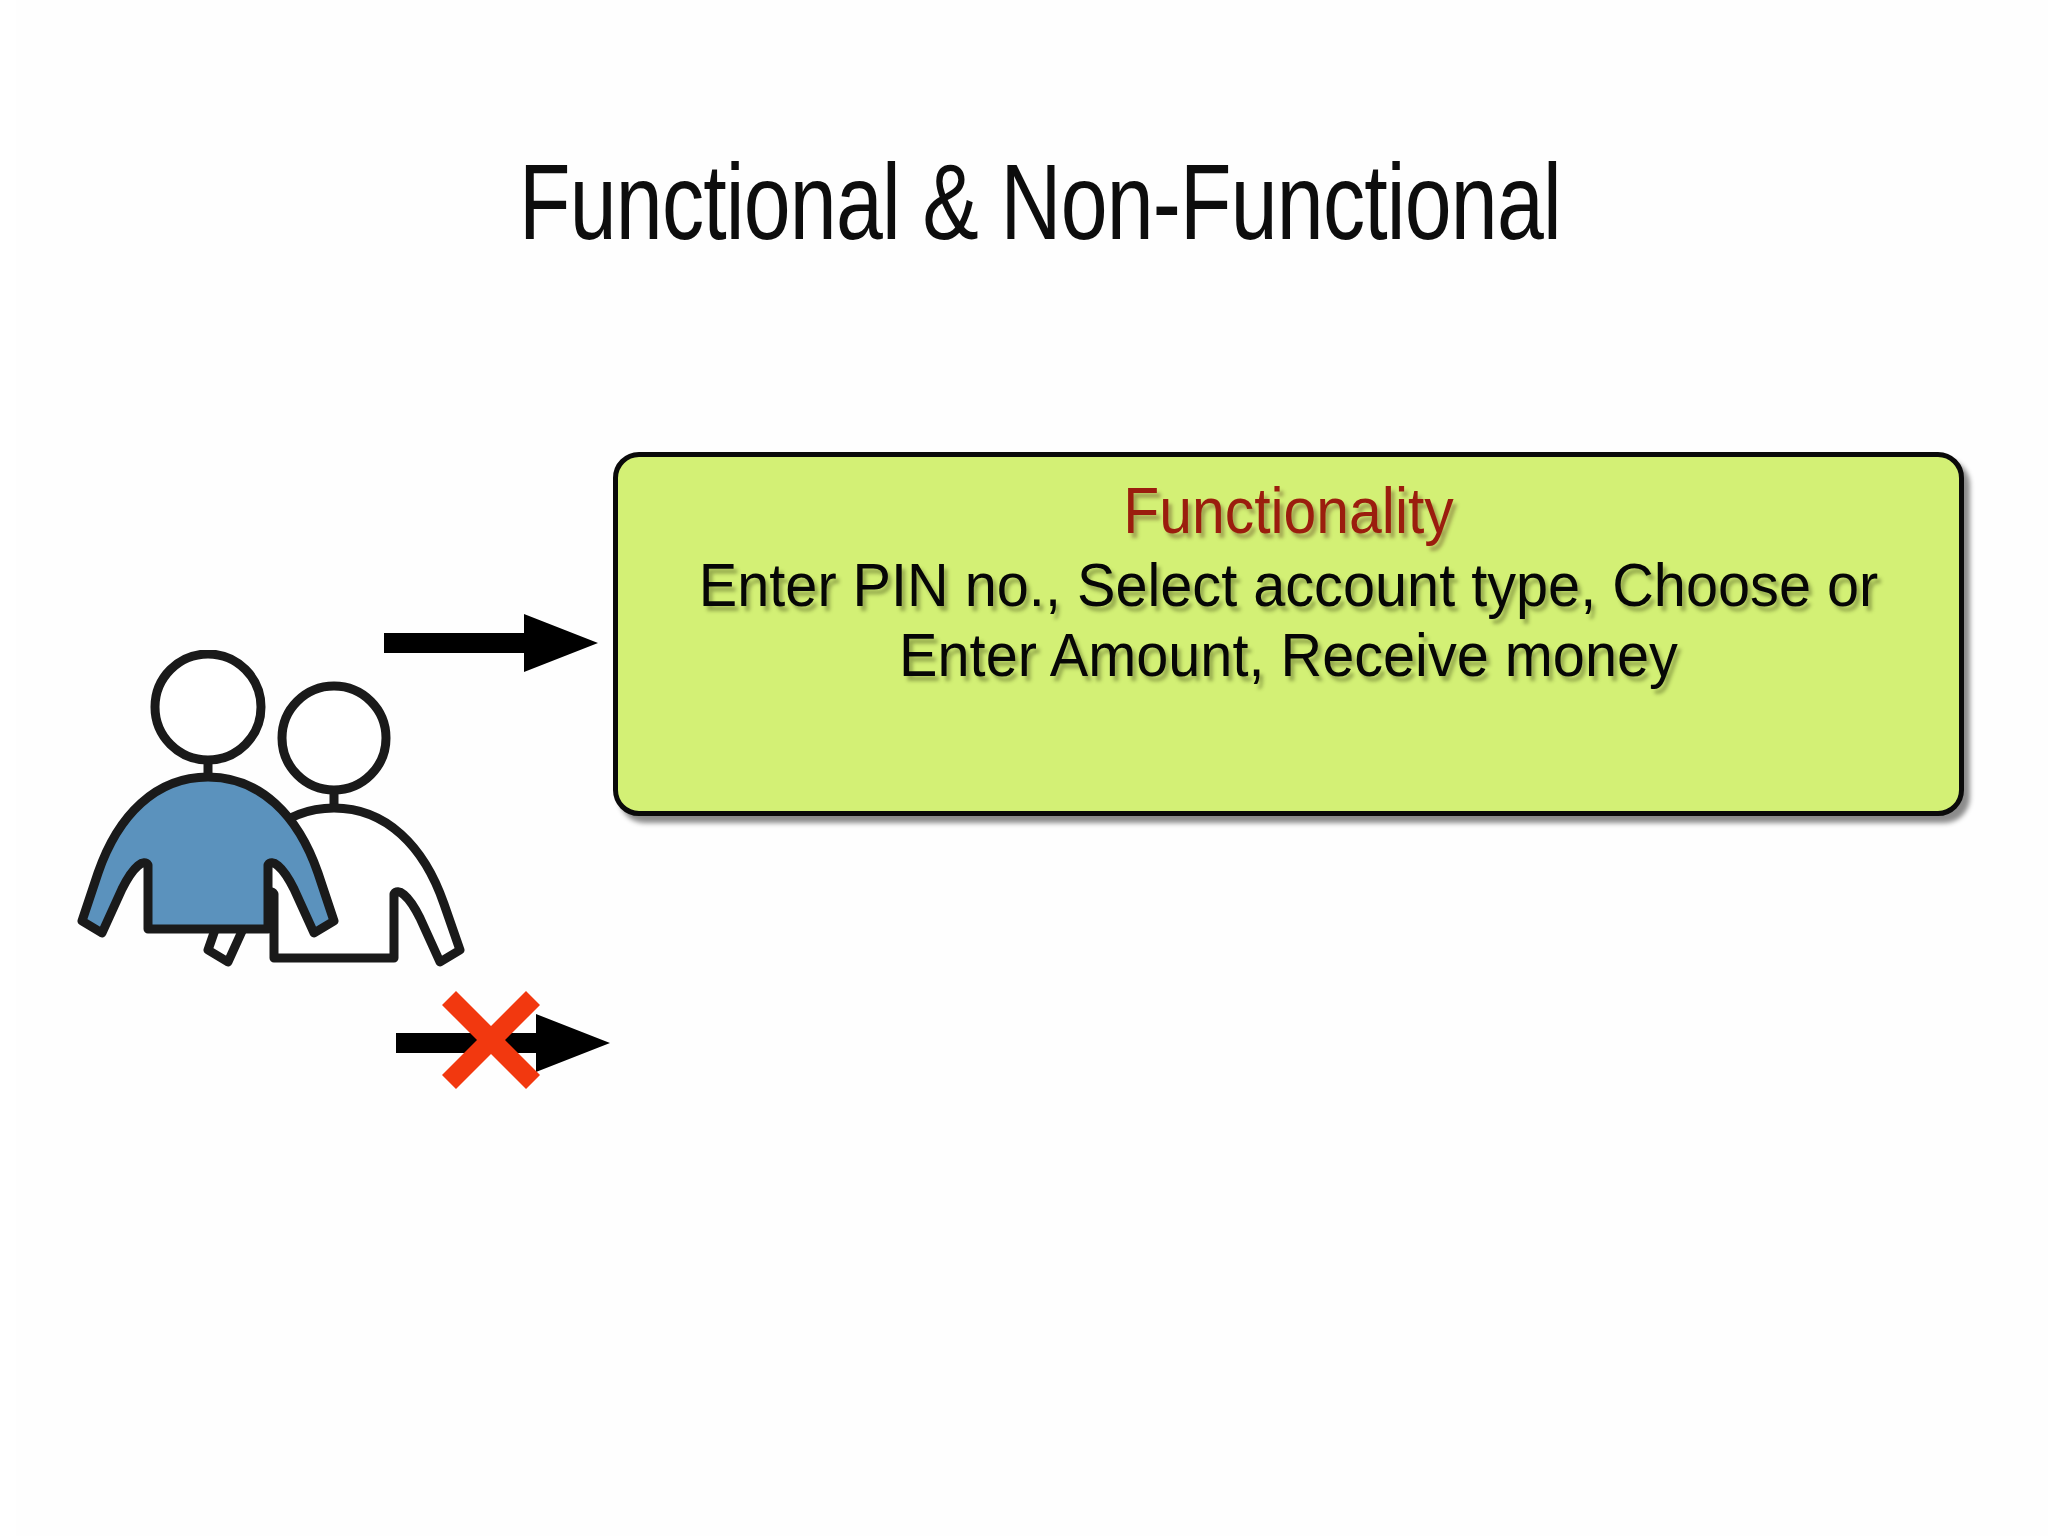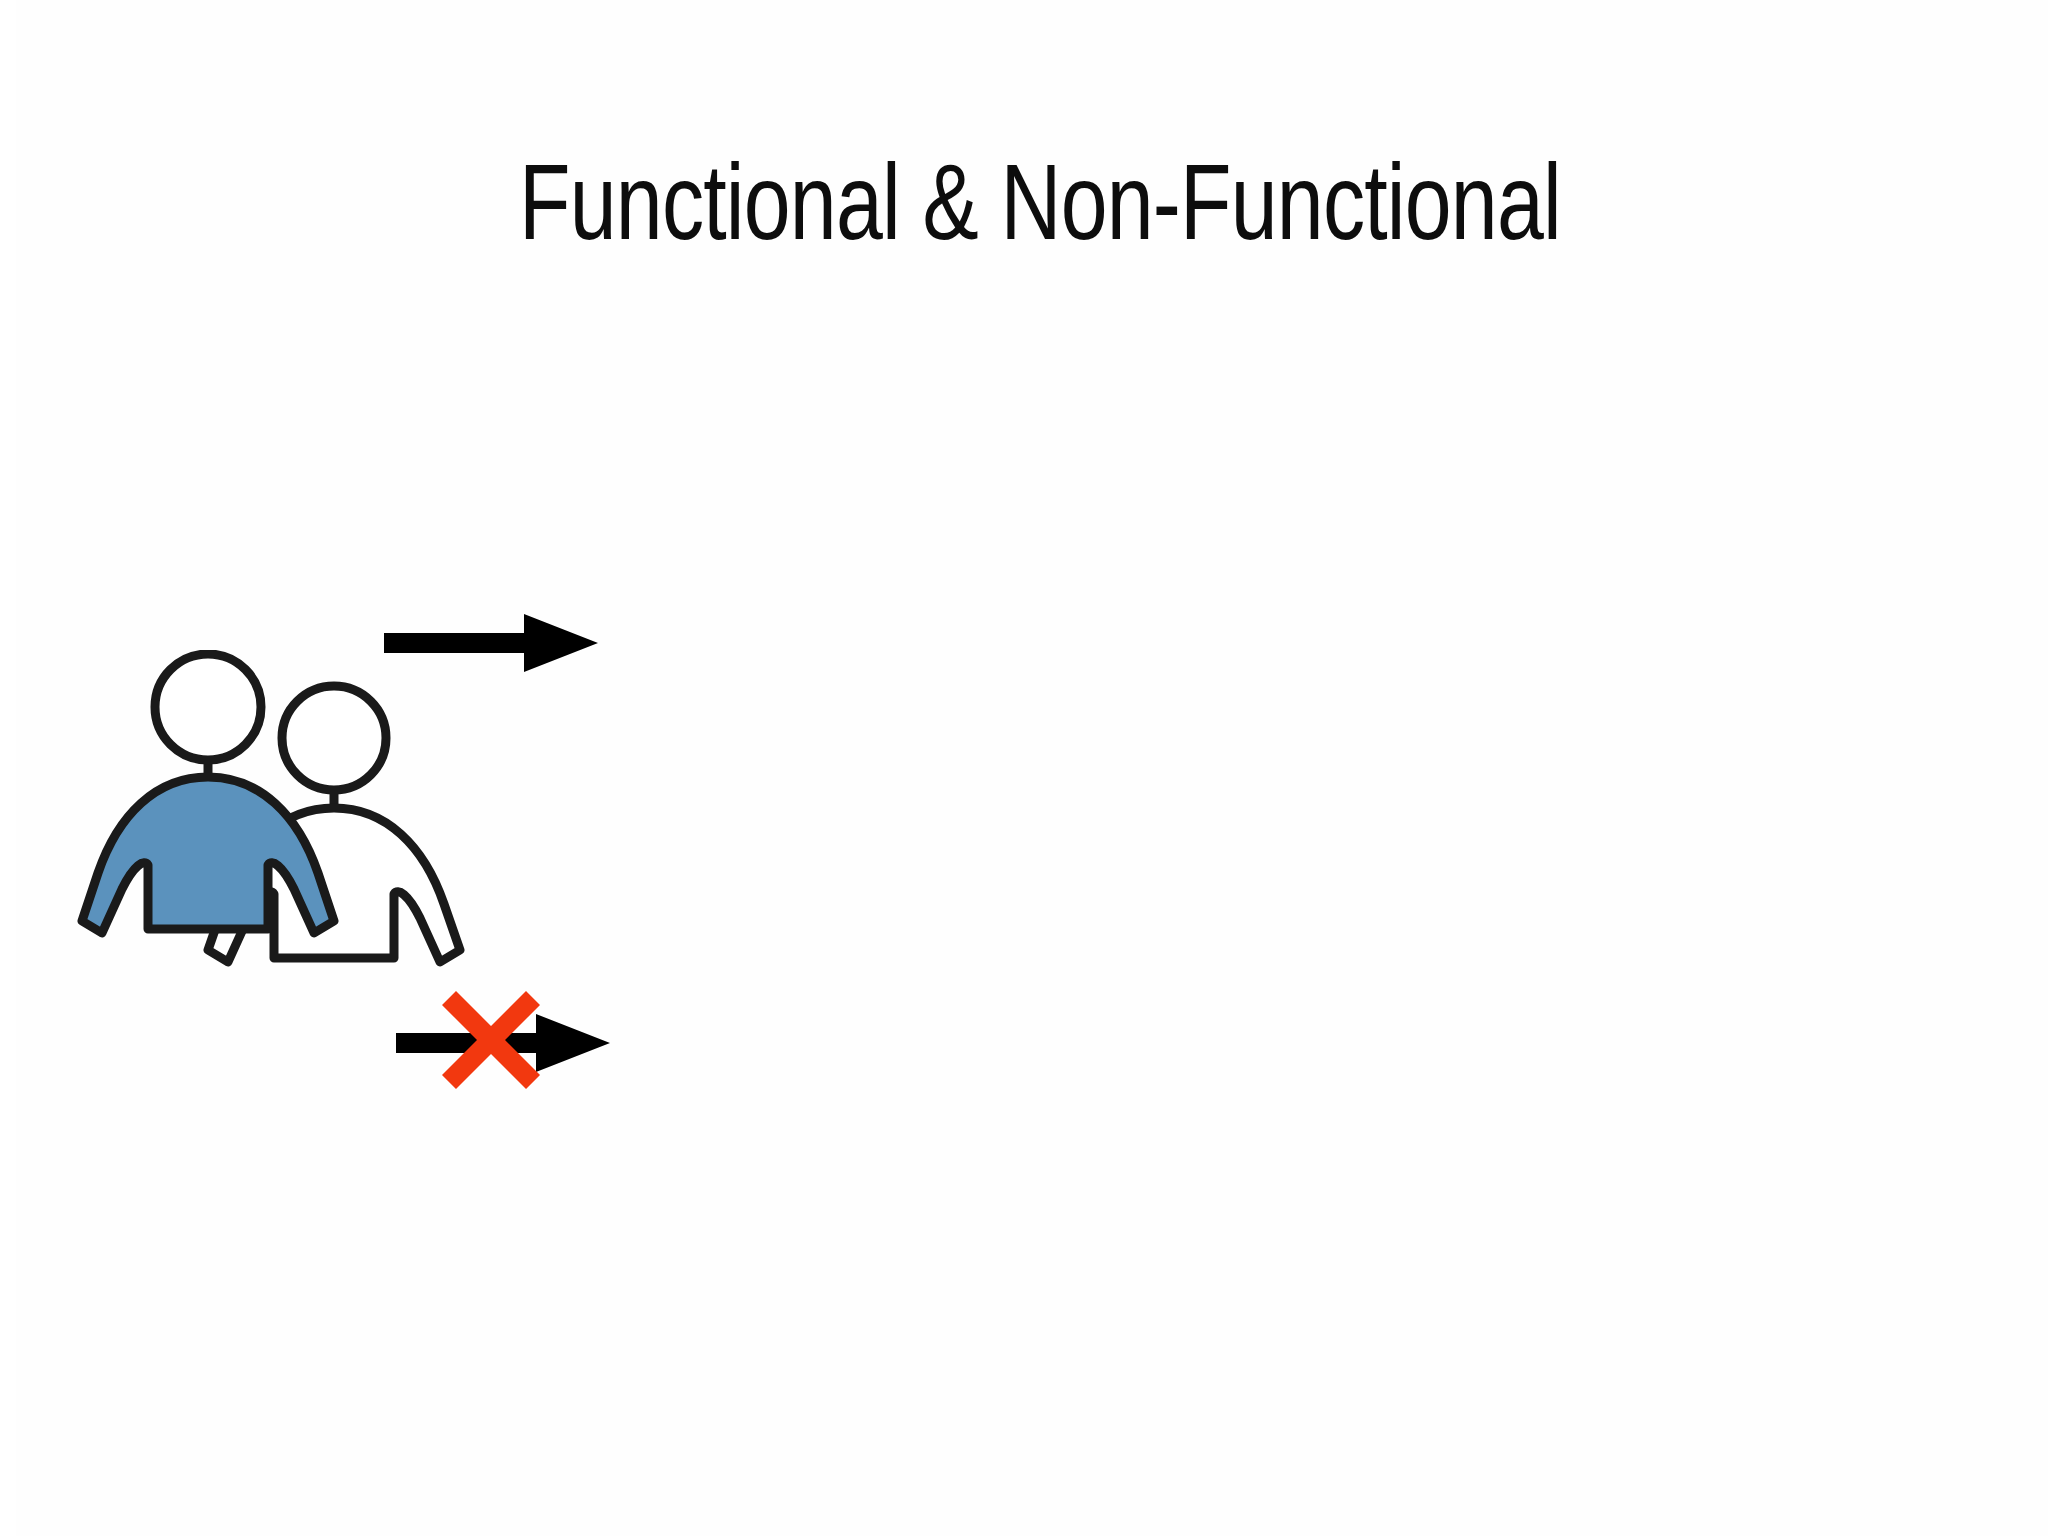--- a/index.html
+++ b/index.html
@@ -189,15 +189,19 @@
       <path d="M0 21 L140 21 L140 2 L214 31 L140 60 L140 41 L0 41 Z" fill="#000000"></path>
     </svg>
   </div>
 
   <div id="blocked-x">
     <svg viewBox="0 0 110 110" width="110" height="110" aria-hidden="true">
       <path d="M20 6 L55 41 L90 6 L104 20 L69 55 L104 90 L90 104 L55 69 L20 104 L6 90 L41 55 L6 20 Z" fill="#f2380f"></path>
     </svg>
   </div>
 
+  <div class="green-box" id="box-functional">
+    <div class="box-heading">Functionality</div>
+    <div class="box-body">Enter PIN no., Select account type, Choose or Enter Amount, Receive money</div>
+  </div>
 
 
 </div>
 
 </body></html>

